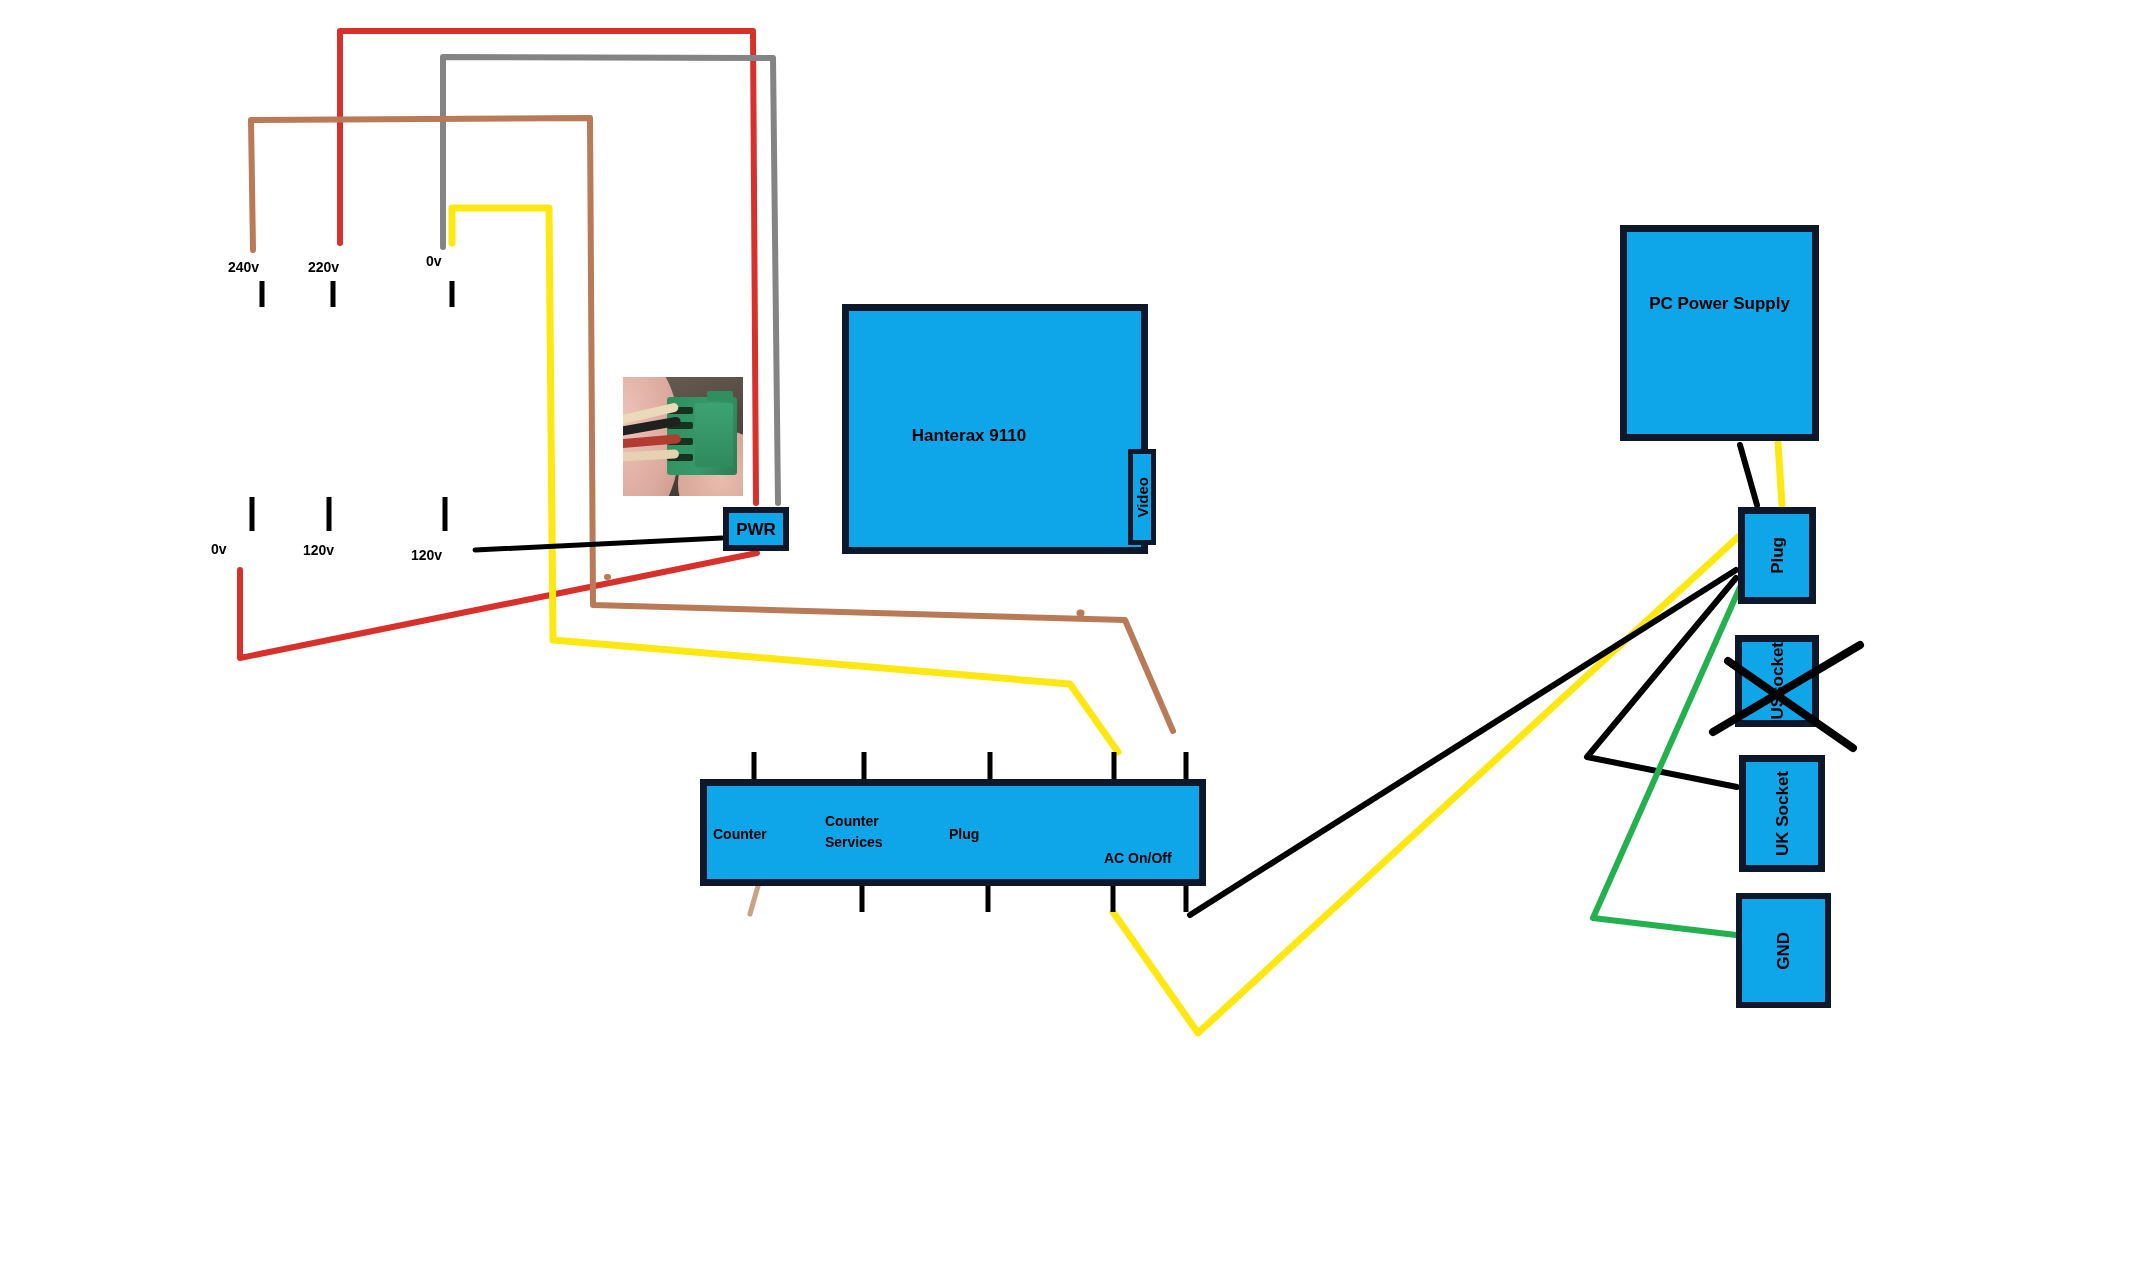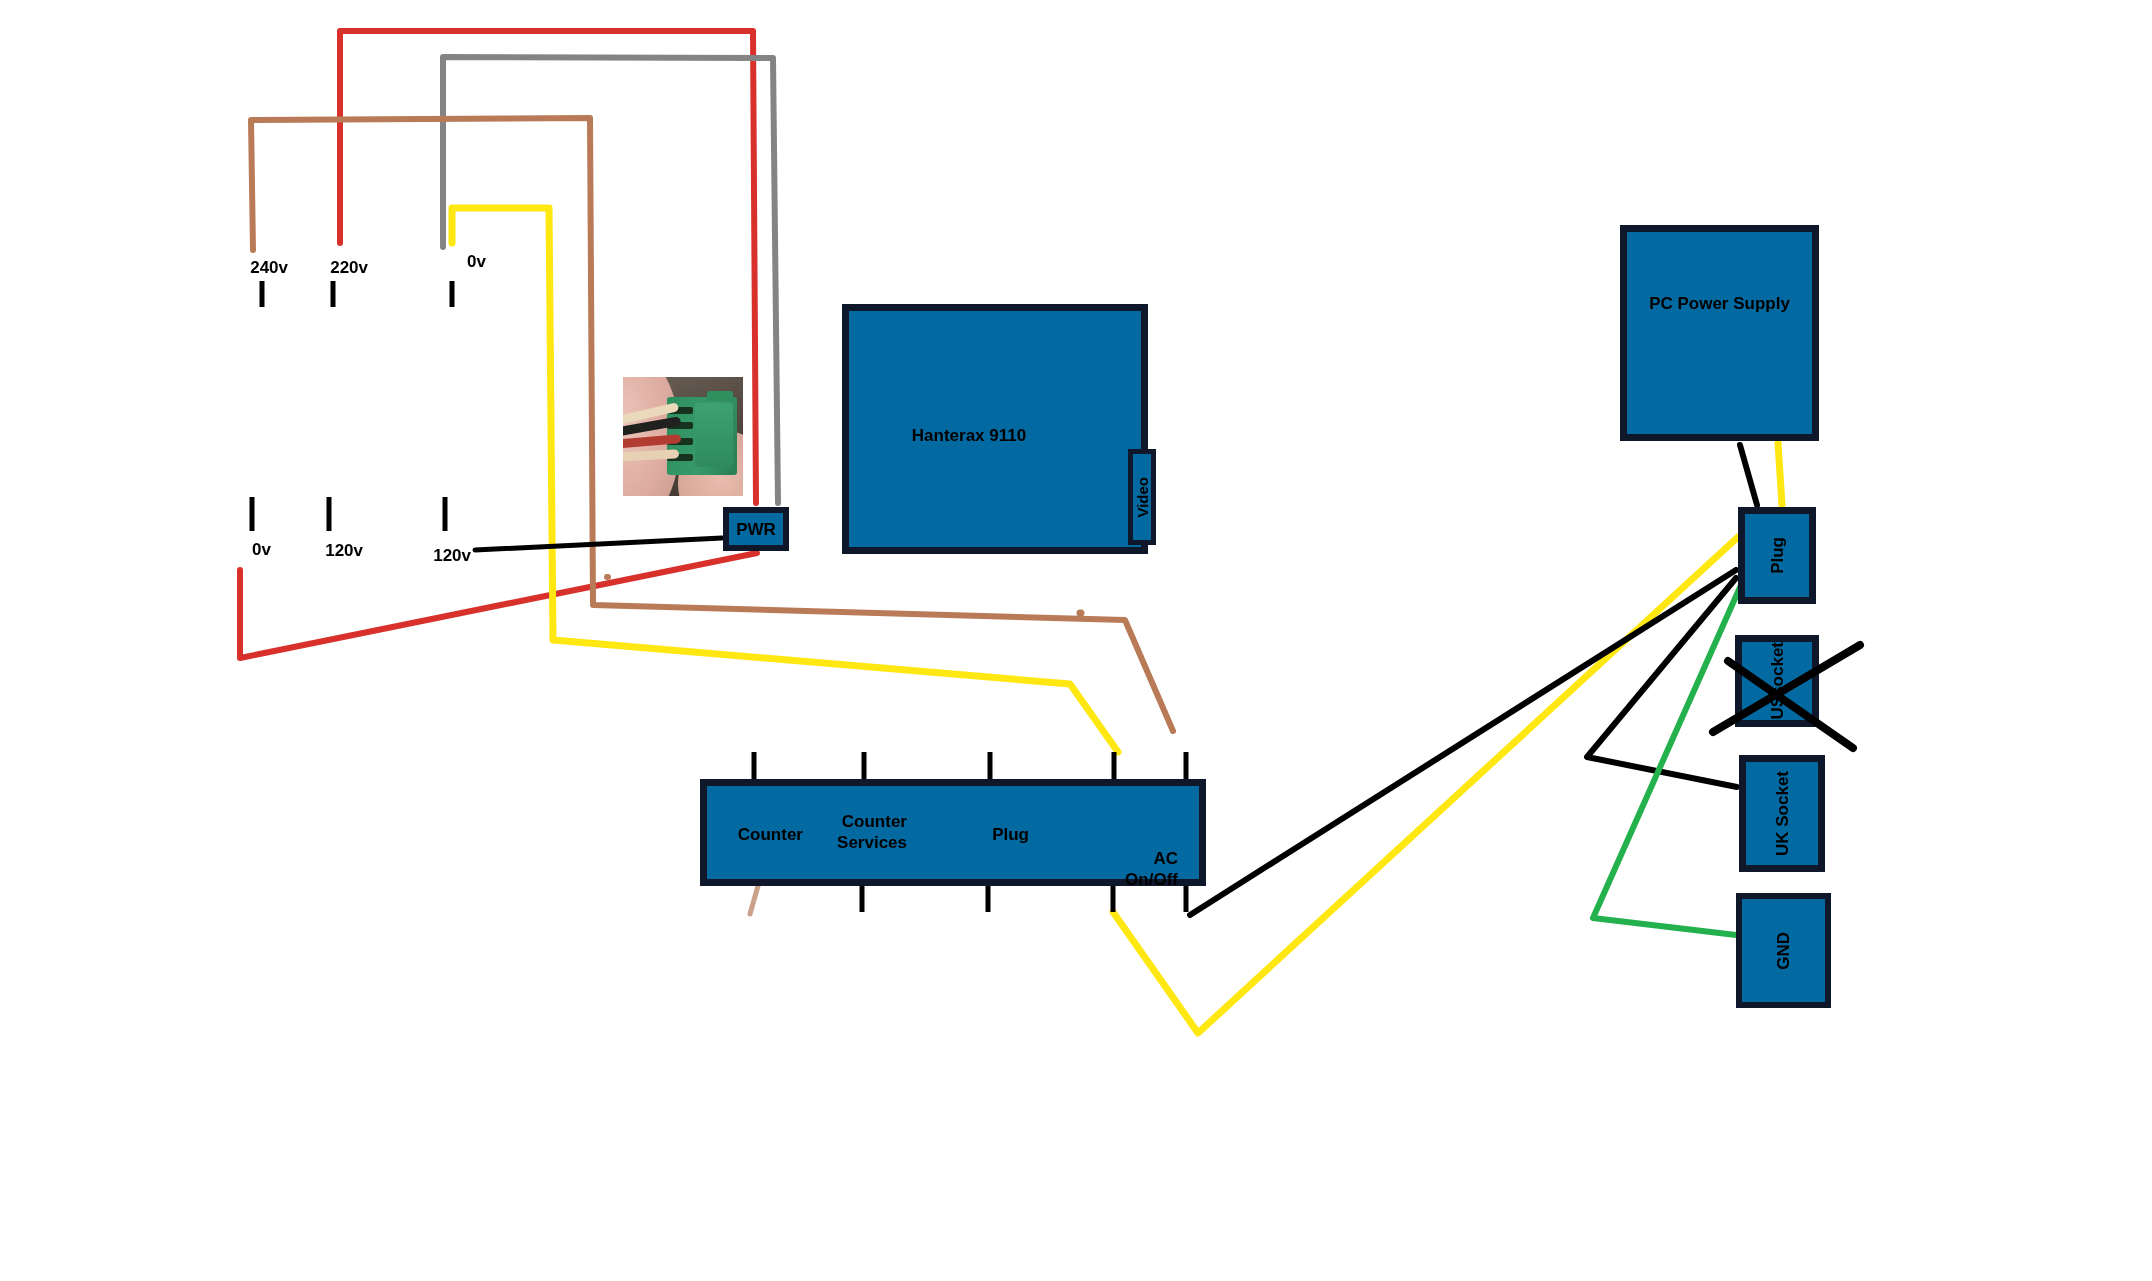--- a/index.html
+++ b/index.html
@@ -1,24 +1,24 @@
 <!DOCTYPE html>
 <html><head>
 <meta charset="utf-8">
 <style>
   html,body{margin:0;padding:0;background:#ffffff;}
   #page{position:relative;width:2152px;height:1281px;background:#ffffff;overflow:hidden;
         font-family:"Liberation Sans","DejaVu Sans",sans-serif;color:#000;}
   svg.wirelayer{position:absolute;left:0;top:0;z-index:1;}
   svg#wires-over{z-index:3;}
-  .box{position:absolute;border:6px solid #0f172a;background:#0369a1;box-sizing:border-box;z-index:2;
+  .box{position:absolute;border:6px solid #0f172a;background:#0ea5e9;box-sizing:border-box;z-index:2;
        display:flex;align-items:center;justify-content:center;}
   .lbl{font-weight:bold;font-size:17px;line-height:21px;text-align:center;}
   .vtext{writing-mode:vertical-rl;transform:rotate(180deg);white-space:nowrap;}
-  .plabel{position:absolute;z-index:2;font-weight:bold;font-size:17px;line-height:21px;text-align:right;}
+  .plabel{position:absolute;z-index:2;font-weight:bold;font-size:14px;line-height:21px;text-align:left;}
   
   .b-transformer{left:248px;top:306px;width:212px;height:192px;}
   .b-hanterax{left:810px;top:304px;width:306px;height:250px;border-width:7px;margin-left:32px;}
   .b-hanterax .lbl{position:absolute;left:0;right:52px;top:114px;}
   .b-video{left:1128px;top:449px;width:28px;height:96px;border-width:5px;}
   .b-video .lbl{font-size:15px;}
   .b-pwr{left:723px;top:507px;width:66px;height:44px;}
   .b-psu{left:1620px;top:225px;width:199px;height:216px;border-width:7px;}
   .b-psu .lbl{position:absolute;left:0;right:0;top:61px;}
   .b-plug{left:1738px;top:507px;width:78px;height:97px;border-width:7px;}

